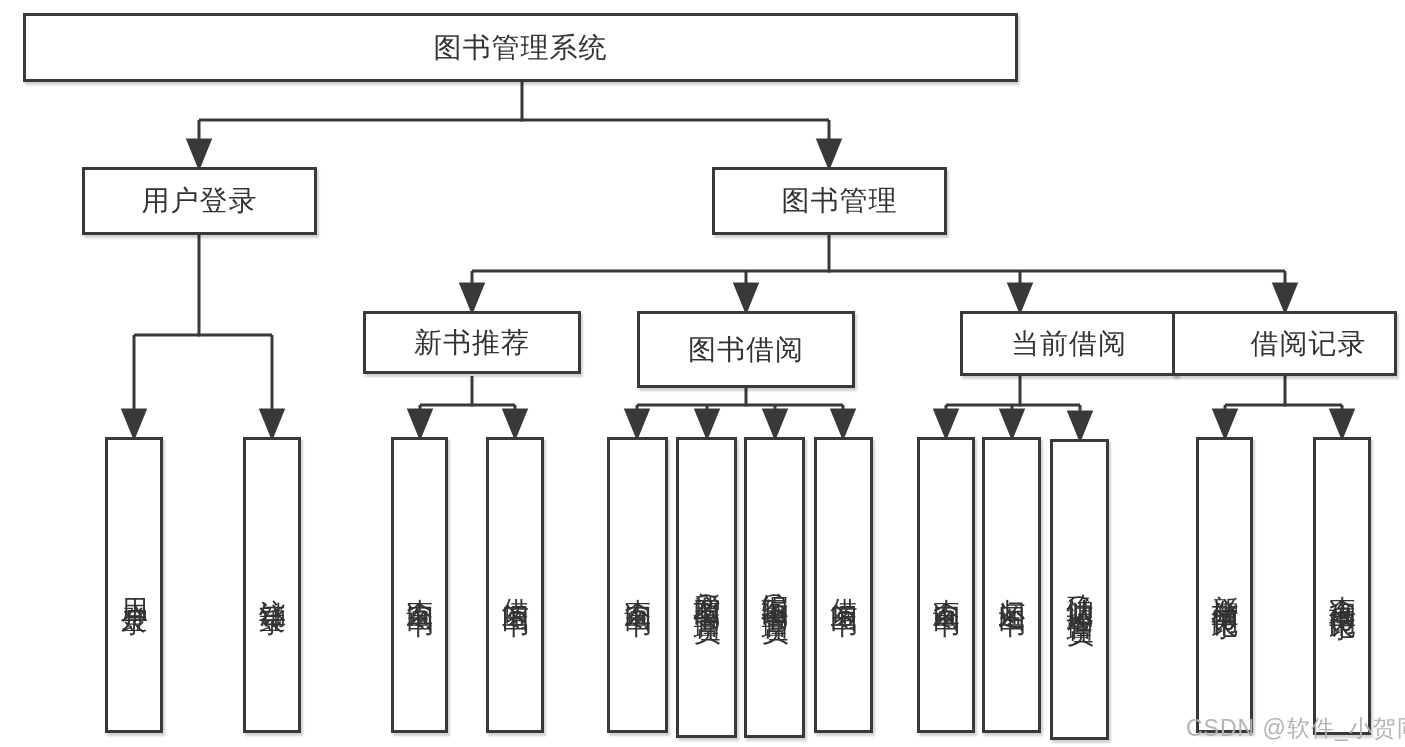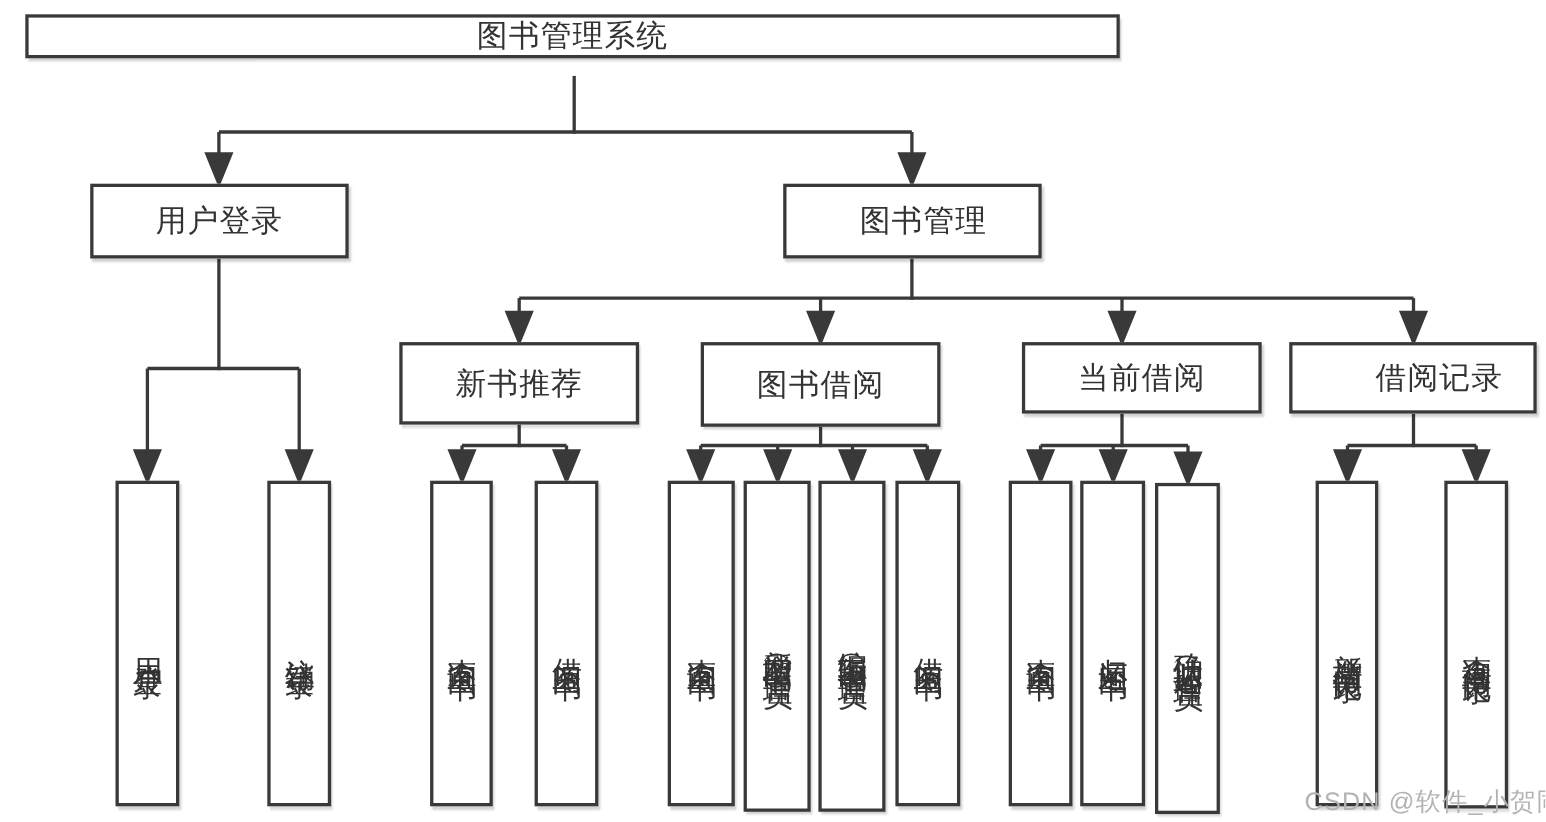--- a/index.html
+++ b/index.html
@@ -120,38 +120,38 @@
     <g>
       <line x1="1285" y1="376" x2="1285" y2="406.5"></line>
       <line x1="1225" y1="405" x2="1342" y2="405"></line>
       <line x1="1225" y1="405" x2="1225" y2="414"></line>
       <polygon points="1225,437 1214,410 1236,410"></polygon>
       <line x1="1342" y1="405" x2="1342" y2="414"></line>
       <polygon points="1342,437 1331,410 1353,410"></polygon>
     </g>
   </svg>
 
-  <div class="node h" style="left:23px; top:13px; width:995px; height:40px;">
+  <div class="node h" style="left:23px; top:13px; width:995px; height:69px;">
     <span>图书管理系统</span>
   </div>
 
   <div class="node h" style="left:82px; top:167px; width:235px; height:68px;">
     <span>用户登录</span>
   </div>
   <div class="node h" style="left:712px; top:167px; width:235px; height:68px;padding-left:20px;">
     <span>图书管理</span>
   </div>
 
-  <div class="node h" style="left:363px; top:311px; width:218px; height:75px;justify-content:center;">
+  <div class="node h" style="left:363px; top:311px; width:218px; height:63px;justify-content:center;">
     <span>新书推荐</span>
   </div>
   <div class="node h" style="left:637px; top:311px; width:218px; height:77px;">
     <span>图书借阅</span>
   </div>
-  <div class="node h" style="left:929px; top:311px; width:218px; height:65px;">
+  <div class="node h" style="left:960px; top:311px; width:218px; height:65px;">
     <span>当前借阅</span>
   </div>
   <div class="node h" style="left:1172px; top:311px; width:225px; height:65px;padding-left:48px;">
     <span>借阅记录</span>
   </div>
 
   <div class="node v" style="left:105px; top:437px; width:58px; height:296px;">
     <span class="vtext">用户登录</span>
   </div>
   <div class="node v" style="left:243px; top:437px; width:58px; height:296px;">

